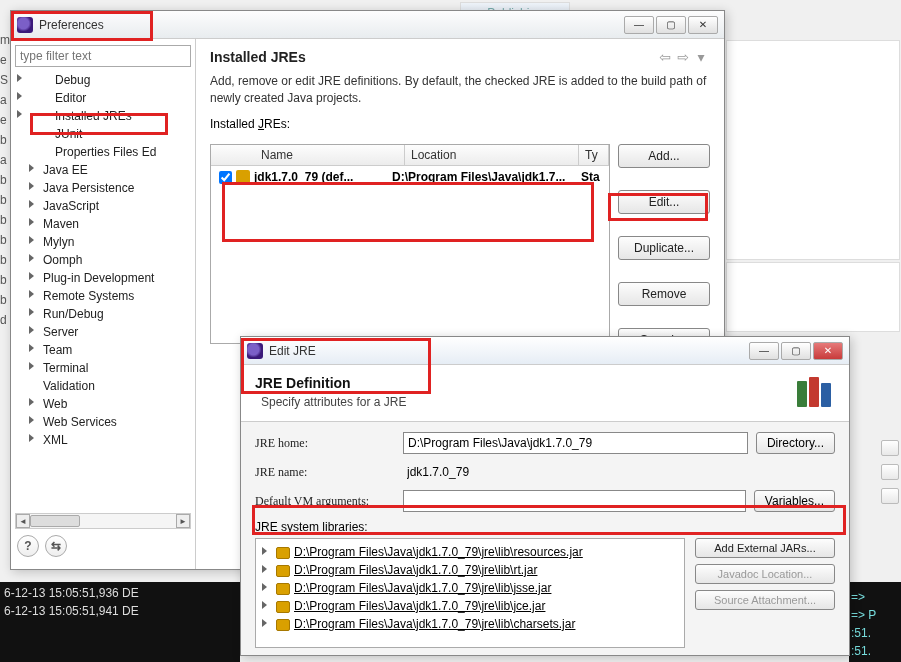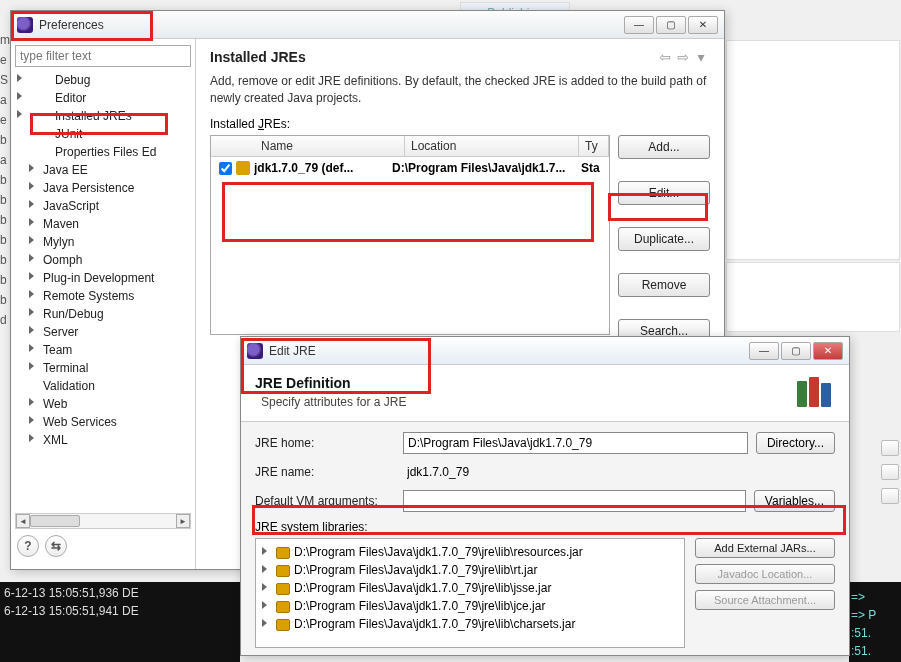--- a/index.html
+++ b/index.html
@@ -28,21 +28,21 @@
   .tree-hscroll .arrowbtn.r { right:0; }
 
   .help-row { display:flex; gap:6px; padding:6px 2px; }
   .circle-btn { width:22px;height:22px;border:1px solid #aaa;border-radius:50%;background:linear-gradient(#fff,#eee);display:flex;align-items:center;justify-content:center;color:#555;font-weight:bold;cursor:pointer; }
 
   .right-panel { flex:1; padding: 10px 14px; display:flex;flex-direction:column; }
   .right-header { display:flex;align-items:center; }
   .right-title { font-size:14px; font-weight:bold; color:#222; flex:1; }
   .navarrow { width:18px;height:16px;color:#999;cursor:pointer;display:inline-flex;align-items:center;justify-content:center;font-size:14px; }
   .desc { color:#333; margin:8px 0 10px; line-height:1.4; }
-  .list-label { margin-bottom:4px; text-decoration: underline; text-decoration-color: transparent; }
+  .list-label { margin-bottom:13px; text-decoration: underline; text-decoration-color: transparent; }
   .list-label .u { text-decoration:underline; }
   .jre-row { display:flex; gap:8px; }
   .jre-table { flex:1; border:1px solid #aaa; height: 200px; background:#fff; }
   .jre-thead { display:flex; background:linear-gradient(#fdfdfd,#ececec); border-bottom:1px solid #ccc; }
   .jre-th { padding:3px 6px; border-right:1px solid #ccc; color:#333; }
   .jre-th.name { width:150px;margin-left:44px; } .jre-th.loc { flex:1; } .jre-th.ty { width:30px; }
   .jre-tbody { }
   .jre-tr { display:flex; padding:2px 4px; align-items:center; }
   .jre-tr .cb { margin-right:4px; }
   .jre-tr .icon { width:14px;height:14px;background:#d9a000;margin-right:4px;border-radius:2px; }
@@ -56,27 +56,27 @@
   .edit-window { left: 240px; top: 336px; width: 610px; height: 320px; }
   .edit-titlebar { background: linear-gradient(#fff,#e6edf5); }
   .edit-body { padding:0; height: calc(100% - 28px); display:flex;flex-direction:column; }
   .edit-header { background:#fff; border-bottom:1px solid #ccc; padding:10px 14px 12px; position:relative; }
   .edit-h-title { font-size:14px; font-weight:bold; color:#111; }
   .edit-h-sub { color:#444; margin-top:4px; font-size:12px; padding-left:6px; }
   .books-icon { position:absolute; right:12px; top:8px; width:42px;height:38px; }
   .books-icon svg { width:100%;height:100%; }
   .form-area { padding:10px 14px; background:#f4f4f4; flex:1; overflow:hidden; }
   .form-row { display:flex; align-items:center; margin-bottom:8px; gap:8px; }
-  .form-label { width:140px; color:#222; }
+  .form-label { width:140px; color:#222;font-family:Liberation Serif, serif; }
   .form-input { flex:1; border:1px solid #888; padding:3px 4px; background:#fff; }
   .form-btn { background:linear-gradient(#fdfdfd,#e6e6e6); border:1px solid #888; border-radius:3px; padding:3px 10px; cursor:pointer; min-width:72px; text-align:center; }
   .syslib-label { margin:6px 0 4px; }
   .syslib-row { display:flex; gap:10px; }
   .syslib-tree { flex:1; border:1px solid #aaa; background:#fff; height:110px; overflow:auto; padding:4px; }
-  .lib-item { padding:2px 2px 2px 16px; position:relative; white-space:nowrap; }
+  .lib-item { padding:2px 2px 2px 16px; position:relative; white-space:nowrap;text-decoration:underline; }
   .lib-item .arrow { position:absolute;left:2px;top:4px;width:0;height:0;border-top:4px solid transparent;border-bottom:4px solid transparent;border-left:5px solid #666; }
   .jar-icon { display:inline-block;width:14px;height:12px;background:#d9a000;border-radius:2px;margin-right:4px;vertical-align:middle;border:1px solid #a77800; }
   .syslib-btns { display:flex;flex-direction:column;gap:6px; width:140px; }
   .syslib-btns .btn { font-size:11px; padding:3px 4px; }
   .btn.disabled { color:#999; }
 
   
   .hl { position:absolute; border:3px solid #e02222; pointer-events:none; z-index:50; }
 
   

